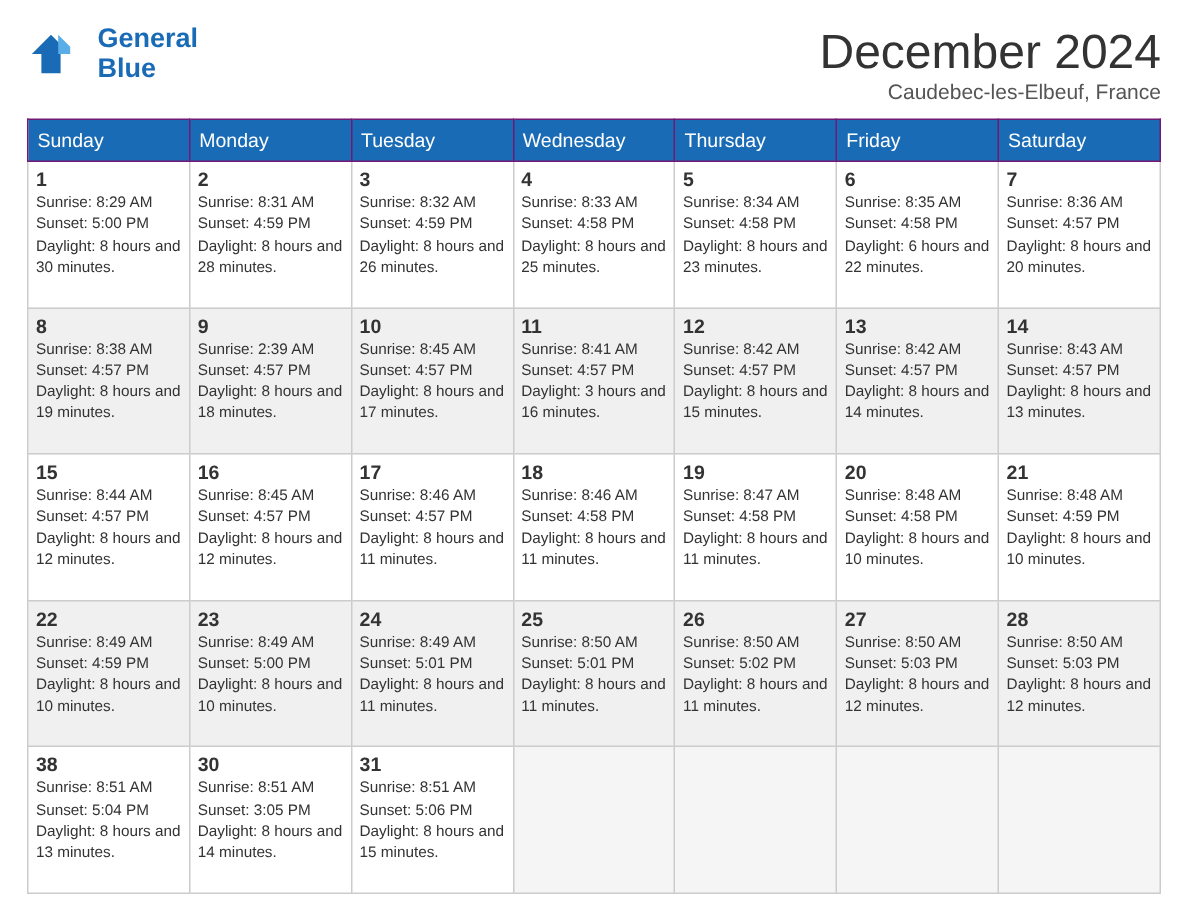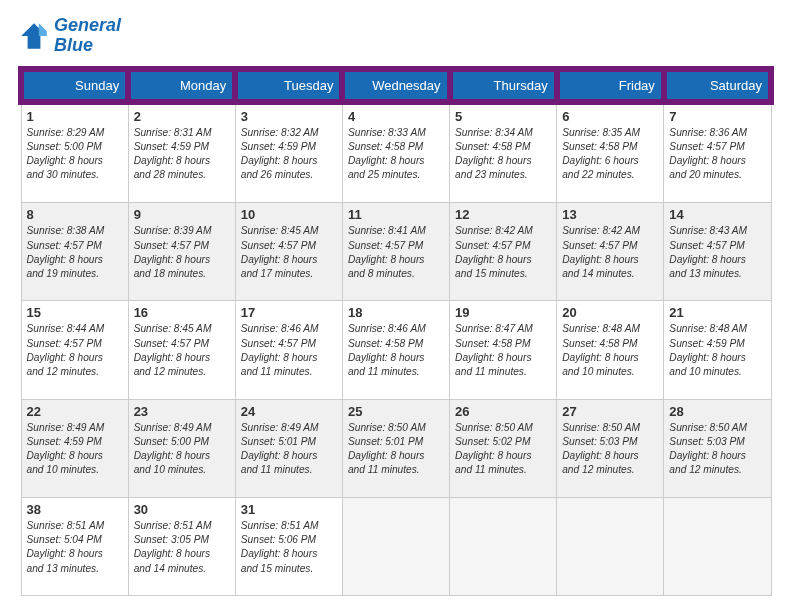--- a/index.html
+++ b/index.html
@@ -19,22 +19,21 @@
     }
     .header {
       display: flex;
       justify-content: space-between;
       align-items: flex-start;
       margin-bottom: 10px;
     }
     .logo {
       display: flex;
       align-items: center;
-      gap: 4px;
-      font-style: italic;
+      gap: 15px;
     }
     .logo-text {
       font-size: 18px;
       font-weight: bold;
       color: #333;
       line-height: 1.1;
     }
     .logo-text span {
       color: #1a6bb5;
     }
@@ -57,25 +56,25 @@
     .calendar {
       flex: 1;
       border-collapse: collapse;
       width: 100%;
       border: 1px solid #ccc;
       font-size: 10.5px;
     }
     .calendar th {
       background-color: #1a6bb5;
       color: #fff;
-      text-align: right;
+      text-align: left;
       padding: 6px 6px;
       font-size: 13px;
       font-weight: normal;
-      border: 6px solid #701a75;
+      border: 1px solid #701a75;
     }
     .calendar td {
       border: 1px solid #ccc;
       vertical-align: top;
       padding: 4px 5px;
       width: calc(100% / 7);
       background: #fff;
     }
     .calendar td.empty {
       background: #f5f5f5;
@@ -84,40 +83,43 @@
       font-size: 13px;
       font-weight: bold;
       color: #333;
       display: block;
       margin-bottom: 2px;
     }
     .day-info {
       color: #333;
       line-height: 1.4;
       font-size: 10.2px;
-      font-style: italic;
     }
     .row-shade td {
       background: #f0f0f0;
     }
   </style>
 </head>
 <body>
 
 <div class="page">
   <div class="header">
     <div class="logo">
       <svg class="logo-icon" viewBox="0 0 40 40">
         <polygon points="20,4 36,20 28,20 28,36 12,36 12,20 4,20" fill="#1a6bb5"></polygon>
         <polygon points="26,4 36,14 36,20 26,20" fill="#5aaee8"></polygon>
       </svg>
       <div class="logo-text">
         <div><span>General</span></div>
         <div><span>Blue</span></div>
       </div>
+    </div>
+    <div class="title-block">
+      <div class="month-title">December 2024</div>
+      <div class="location">Caudebec-les-Elbeuf, France</div>
     </div>
   </div>
 
   <table class="calendar">
     <thead>
       <tr>
         <th>Sunday</th>
         <th>Monday</th>
         <th>Tuesday</th>
         <th>Wednesday</th>
@@ -190,39 +192,39 @@
         <span class="day-num">8</span>
         <div class="day-info">
           <span>Sunrise: 8:38 AM</span><br>
           <span>Sunset: 4:57 PM</span><br>
           <span>Daylight: 8 hours and 19 minutes.</span>
         </div>
       </td>
           <td>
         <span class="day-num">9</span>
         <div class="day-info">
-          <span>Sunrise: 8:39 AM</span><br>
+          <span>Sunrise: 2:39 AM</span><br>
           <span>Sunset: 4:57 PM</span><br>
           <span>Daylight: 8 hours and 18 minutes.</span>
         </div>
       </td>
           <td>
         <span class="day-num">10</span>
         <div class="day-info">
           <span>Sunrise: 8:45 AM</span><br>
           <span>Sunset: 4:57 PM</span><br>
           <span>Daylight: 8 hours and 17 minutes.</span>
         </div>
       </td>
           <td>
         <span class="day-num">11</span>
         <div class="day-info">
           <span>Sunrise: 8:41 AM</span><br>
           <span>Sunset: 4:57 PM</span><br>
-          <span>Daylight: 8 hours and 8 minutes.</span>
+          <span>Daylight: 3 hours and 16 minutes.</span>
         </div>
       </td>
           <td>
         <span class="day-num">12</span>
         <div class="day-info">
           <span>Sunrise: 8:42 AM</span><br>
           <span>Sunset: 4:57 PM</span><br>
           <span>Daylight: 8 hours and 15 minutes.</span>
         </div>
       </td>

